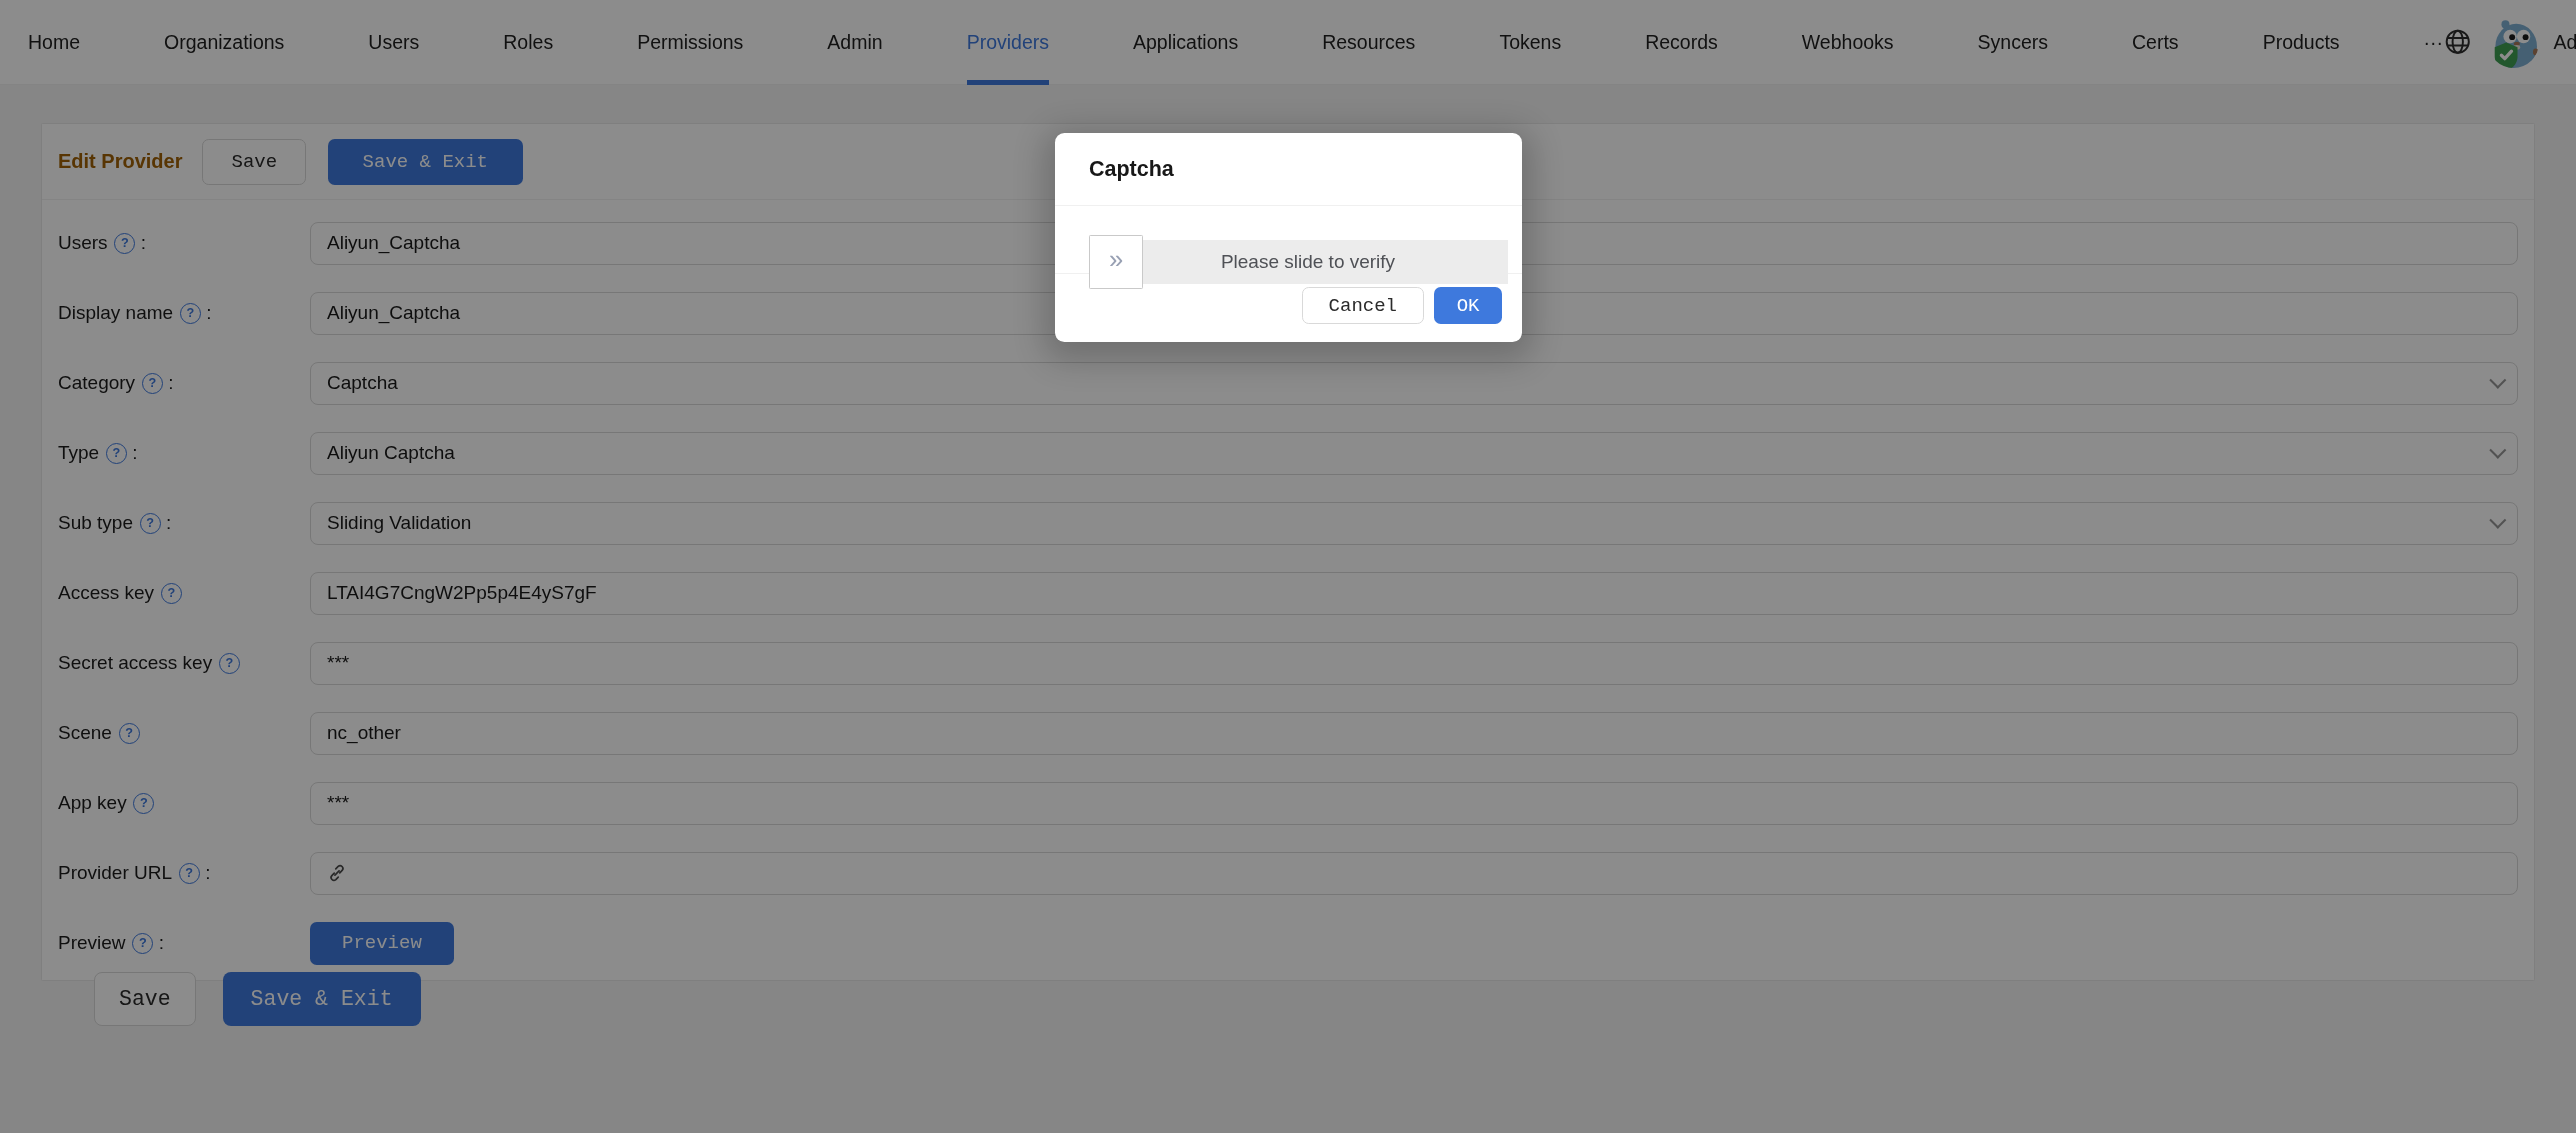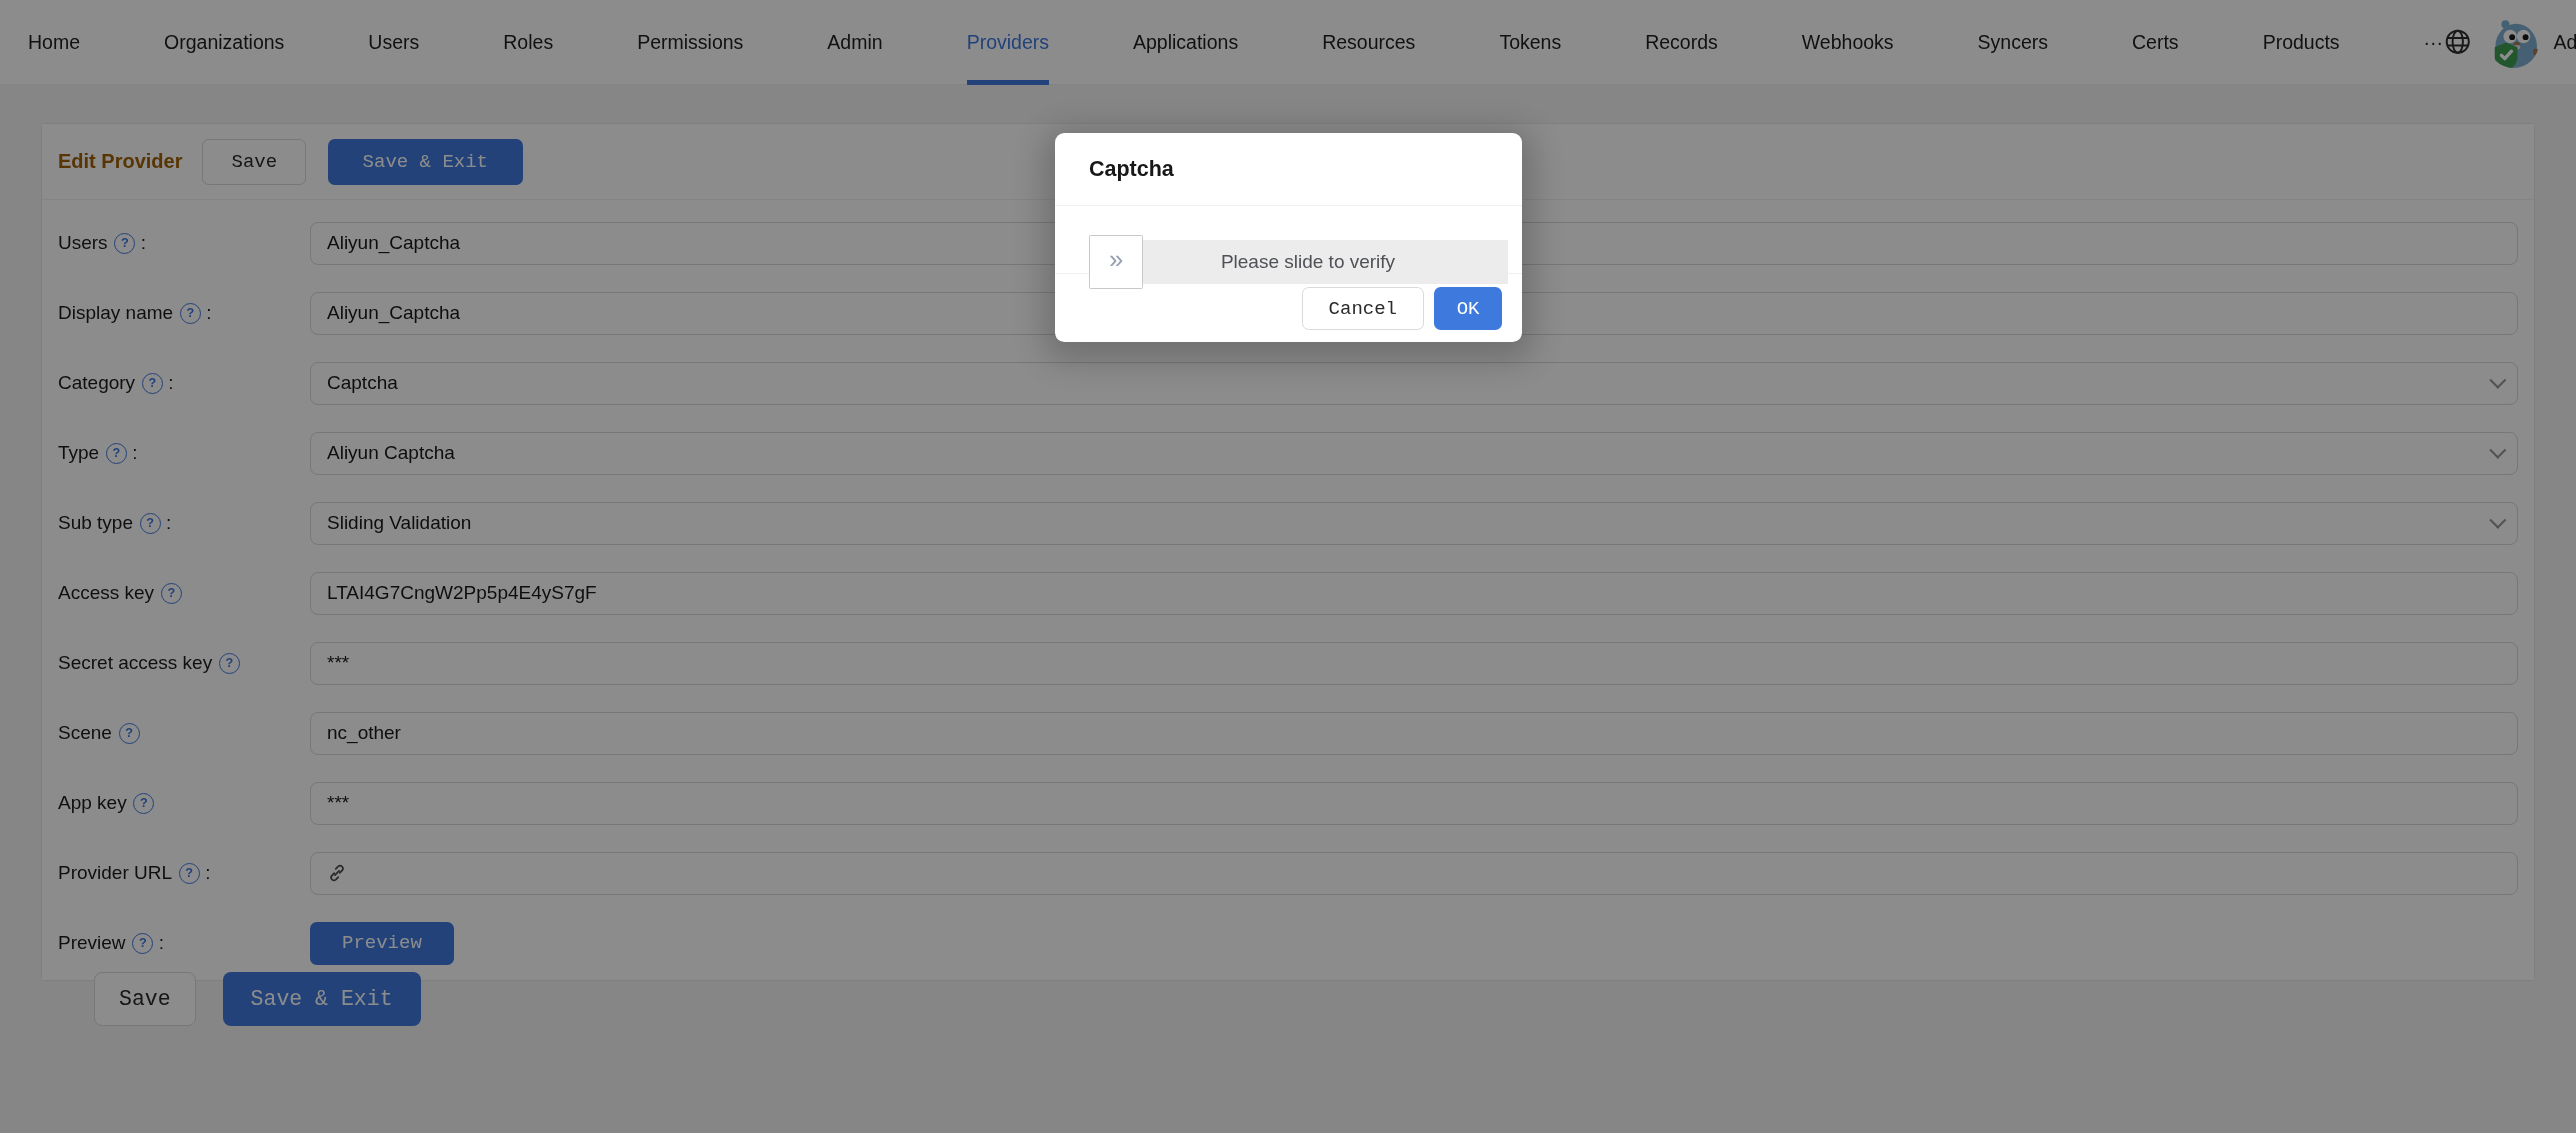--- a/index.html
+++ b/index.html
@@ -63,21 +63,21 @@
   .modal-divider { position:absolute; left:0; right:0; top:72px; height:1.3px; background:#f0f0f0; }
   .modal-footer-divider { position:absolute; left:0; right:0; top:140px; height:1.3px; background:#f0f0f0; z-index:0; }
   .slider-track { position:absolute; left:34px; top:107px; width:400px; height:44px; background:#ececec; z-index:1;margin-left:19px; }
   .slider-hint { position:absolute; inset:0; display:flex; align-items:center; justify-content:center;
                  font-size:19px; color:#4f5156; }
   .slider-handle { position:absolute; left:34px; top:102px; width:54px; height:54px; background:#fff;
                    border:1.3px solid #c9c9c9; border-radius:1.3px; z-index:2; display:flex; align-items:center;
                    justify-content:center; cursor:grab; }
   .double-right { font-size:25.5px; color:#98a0b3; line-height:1; transform:translateY(-2px); }
   .modal-footer { position:absolute; right:20px; top:154px; display:flex; gap:10.7px; z-index:3; }
-  .modal-footer .btn { height:43px; font-size:19px; }
+  .modal-footer .btn { height:37px; font-size:19px; }
   .modal-footer .btn.default { padding:0 25.5px; }
   .modal-footer .btn.primary { padding:0 21.5px; }
 </style>
 </head>
 <body>
 
 <header class="nav">
   <div class="nav-items">
       <div class="nav-item">Home</div>
       <div class="nav-item">Organizations</div>

